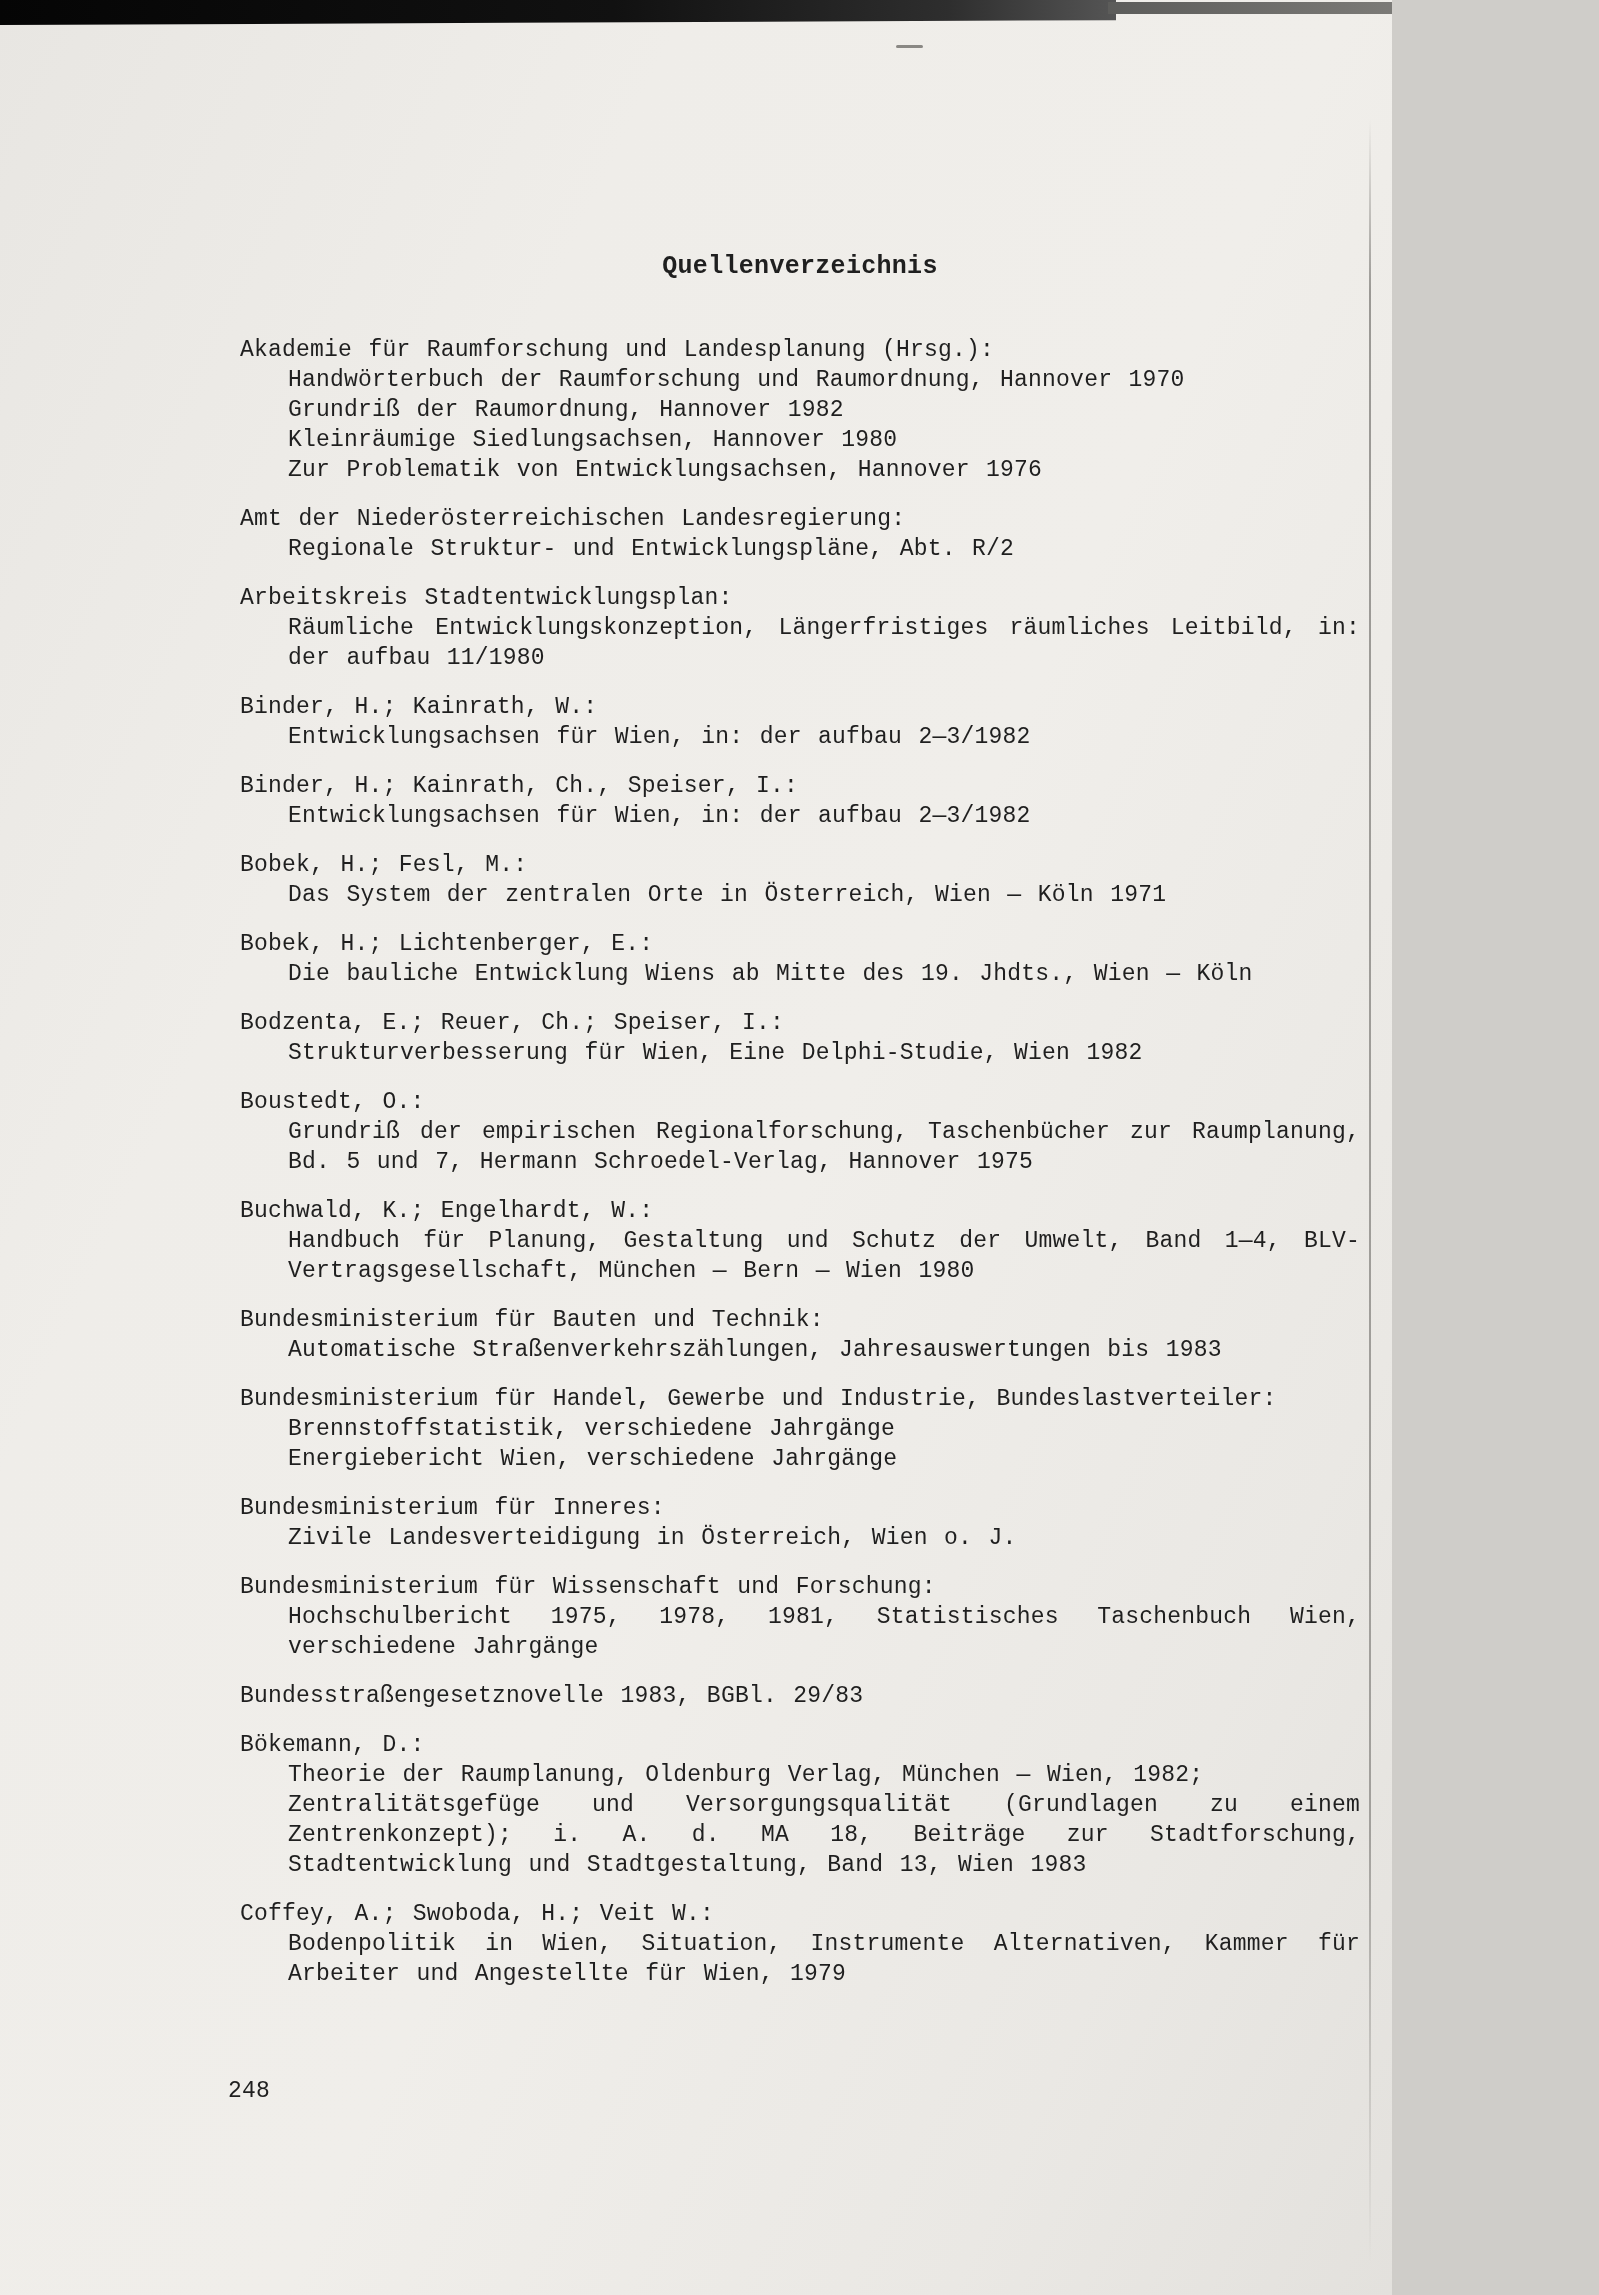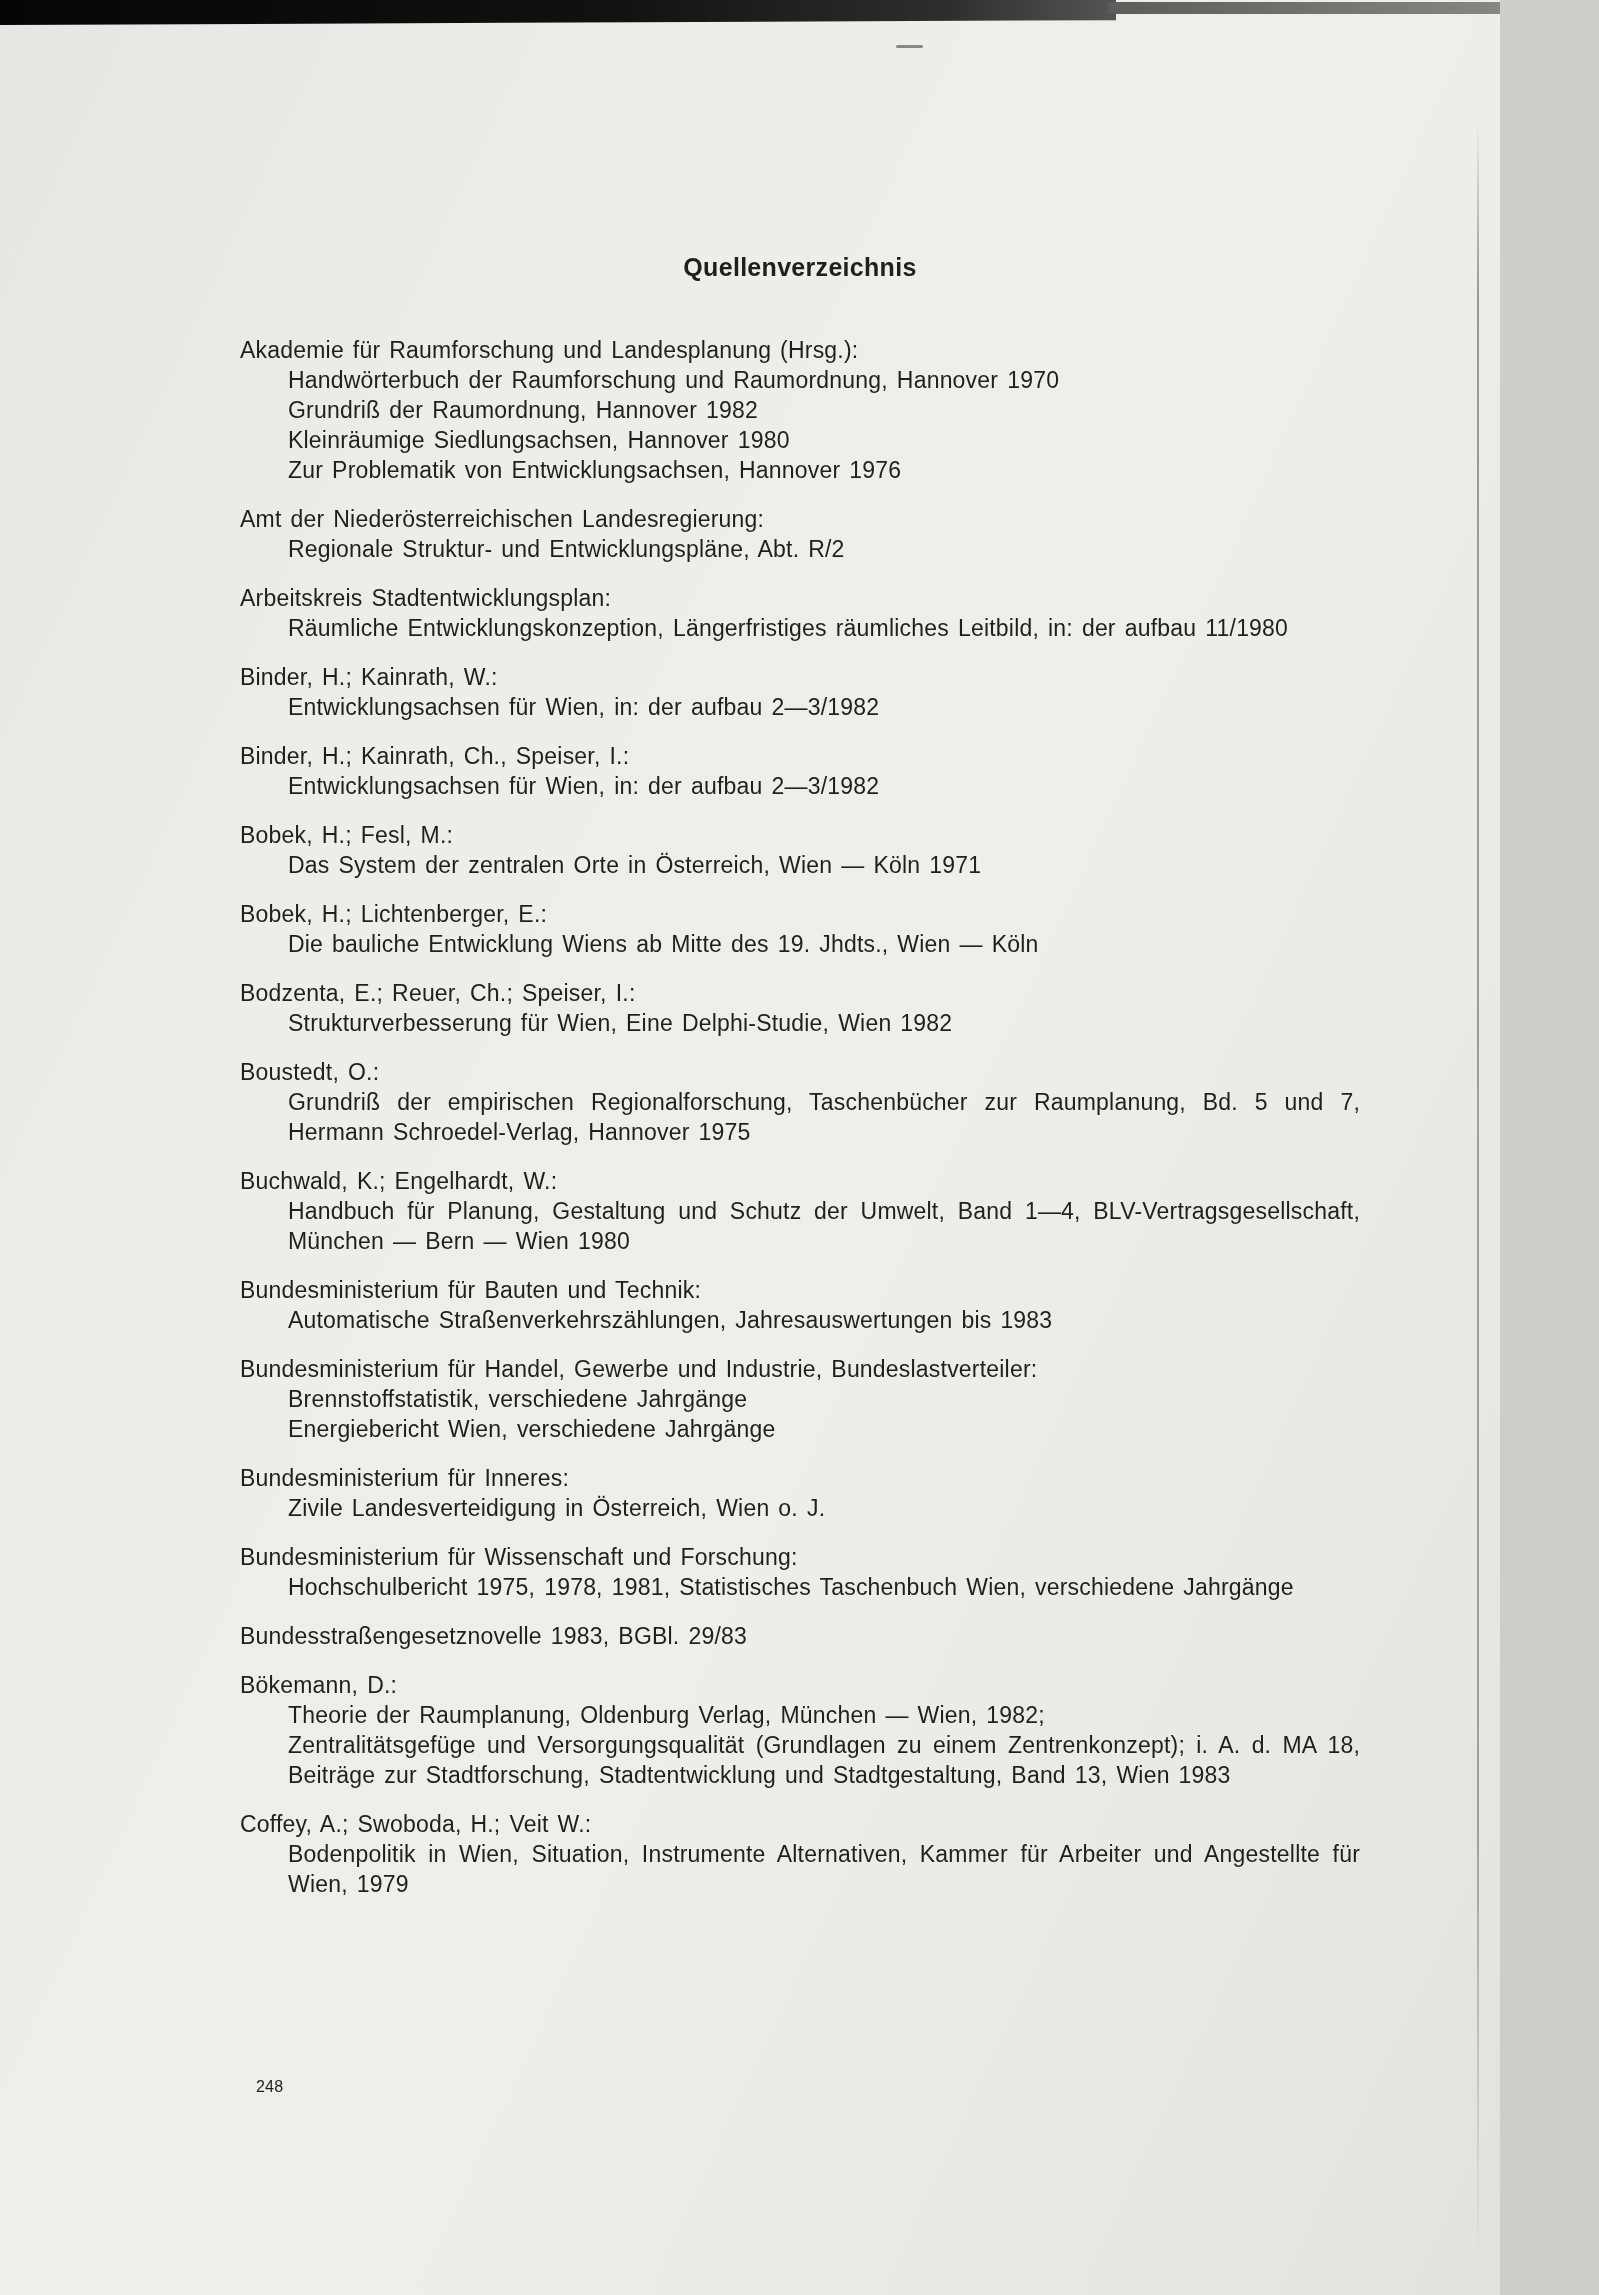--- a/index.html
+++ b/index.html
@@ -2,25 +2,25 @@
 <html style="font-size:12.8px"><head>
 <meta charset="utf-8">
 <style>
   html, body {
     margin: 0;
     padding: 0;
     background: #cfcdc9;
   }
   .scan-page {
     position: relative;
-    width: 1500px;
+    width: 1392px;
     height: 2295px;
     overflow: hidden;
     background: linear-gradient(115deg, #e8e6e2 0%, #efede9 28%, #f0eeea 55%, #eae8e4 82%, #e3e1dd 100%);
-    font-family: Liberation Sans, sans-serif;
+    font-family: Liberation Mono, monospace;
     color: #1f1f1f;
   }
   .top-bar {
     position: absolute;
     top: 0; left: 0;
     width: 1116px; height: 25px;
     background: linear-gradient(to right, #050505 0%, #111111 55%, #2e2e2e 85%, #555555 100%);
     transform: skewY(-0.25deg);
     transform-origin: left top;
   }
@@ -70,22 +70,22 @@
   .entry-head {
     text-align: left;
     margin-top: 19px;
   }
   .entry-para {
     margin-left: 48px;
     text-align: justify;
   }
   .page-number {
     position: absolute;
-    left: 256px; top: 2078px;
-    font-size: 16px;
+    left: 228px; top: 2078px;
+    font-size: 23px;
     letter-spacing: 0.2px;
   }
 </style>
 </head>
 <body>
 
 <div class="scan-page">
   <div class="top-bar"></div>
   <div class="top-bar-right"></div>
   <div class="top-mark"></div>

